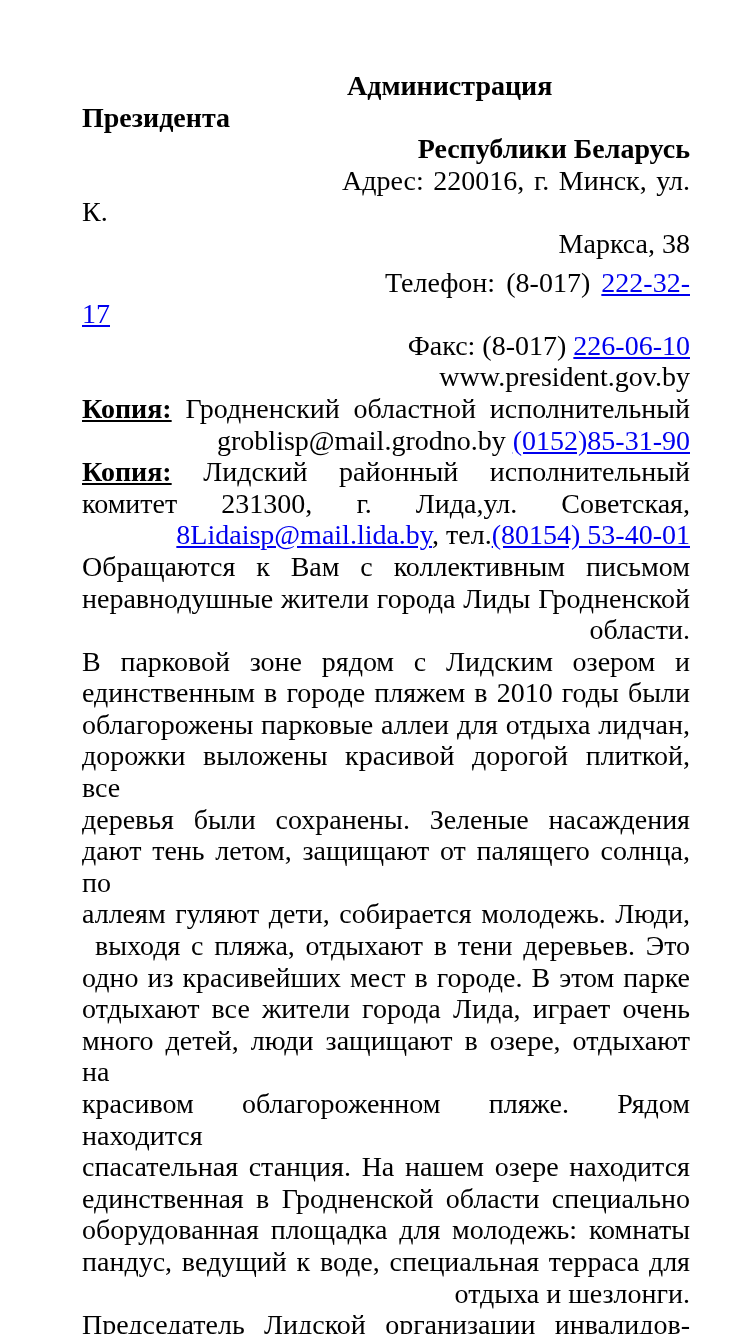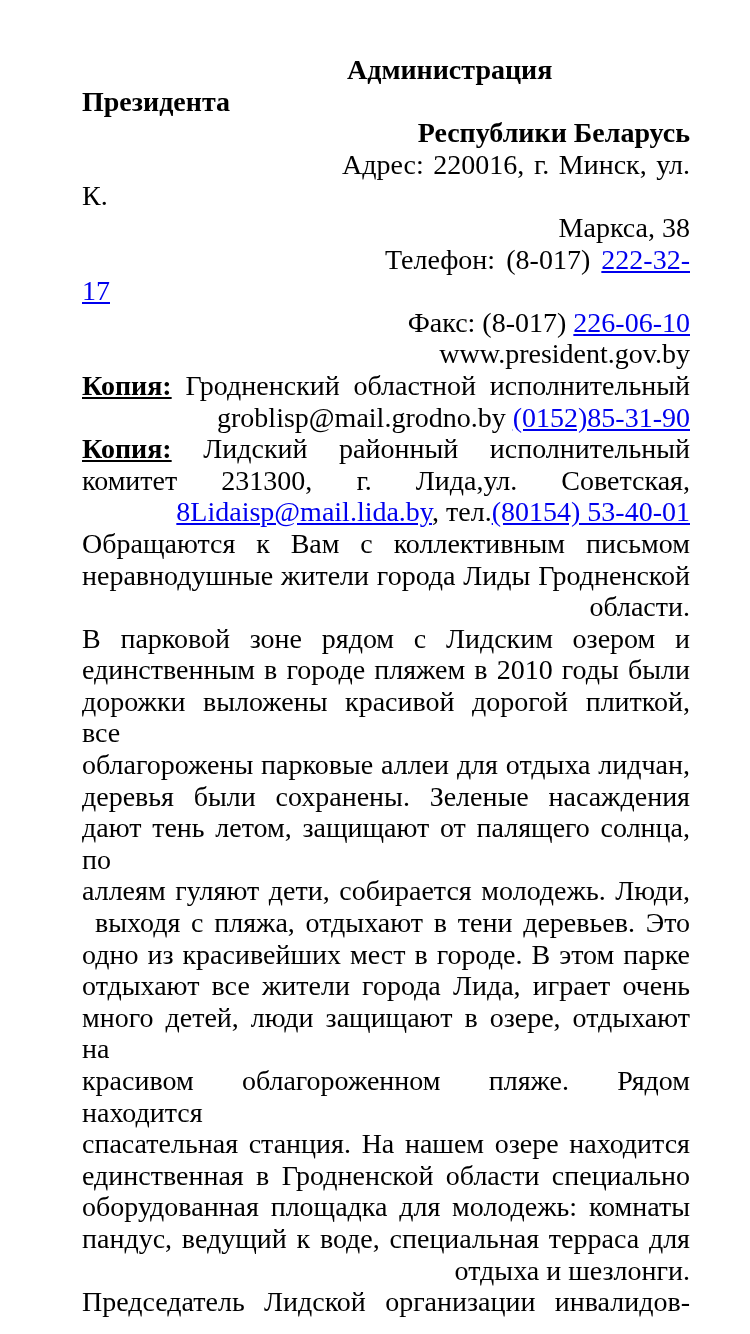--- a/index.html
+++ b/index.html
@@ -9,21 +9,21 @@
   }
   body {
     width: 750px;
     height: 1334px;
     overflow: hidden;
   }
   .page {
     box-sizing: border-box;
     width: 750px;
     height: 1298px;
-    padding: 54px 60px 0 82px;
+    padding: 70px 60px 0 82px;
     font-family: "Liberation Serif", "DejaVu Serif", serif;
     font-size: 28px;
     line-height: 31.6px;
     color: #000000;
     background: #ffffff;
   }
   .para { margin: 0; }
   .para.b { font-weight: bold; }
   .line { min-height: 31.6px; }
   
@@ -47,21 +47,21 @@
 <div class="page">
     <div class="para b">
       <div class="line jl" style="text-indent: 265px;"><span>Администрация Президента</span></div>
       <div class="line ll"><span>Республики Беларусь</span></div>
     </div>
     <div class="para">
       <div class="line jl" style="text-indent: 260px;"><span>Адрес: 220016, г. Минск, ул. К.</span></div>
       <div class="line ll"><span>Маркса, 38</span></div>
     </div>
     <div class="para">
-      <div class="line jl" style="text-indent: 303px;"><span>Телефон: (8-017) </span><span class="a">222-32-17</span></div>
+      <div class="line jl" style="text-indent: 303px; margin-top: 7px;"><span>Телефон: (8-017) </span><span class="a">222-32-17</span></div>
       <div class="line ll"><span>Факс: (8-017) </span><span class="a">226-06-10</span></div>
     </div>
     <div class="para">
       <div class="line ll" style="text-indent: 238px;"><span>www.president.gov.by</span></div>
     </div>
     <div class="para">
       <div class="line jl"><span class="k">Копия:</span><span> Гродненский областной исполнительный</span></div>
       <div class="line ll"><span>groblisp@mail.grodno.by </span><span class="a">(0152)85-31-90</span></div>
     </div>
     <div class="para">
@@ -70,22 +70,22 @@
       <div class="line ll"><span class="a">8Lidaisp@mail.lida.by</span><span>, тел.</span><span class="a">(80154) 53-40-01</span></div>
     </div>
     <div class="para">
       <div class="line jl"><span>Обращаются к Вам с коллективным письмом</span></div>
       <div class="line jl"><span>неравнодушные жители города Лиды Гродненской</span></div>
       <div class="line ll"><span>области.</span></div>
     </div>
     <div class="para">
       <div class="line jl"><span>В парковой зоне рядом с Лидским озером и</span></div>
       <div class="line jl"><span>единственным в городе пляжем в 2010 годы были</span></div>
+      <div class="line jl"><span>облагорожены парковые аллеи для отдыха лидчан,</span></div>
       <div class="line jl"><span>дорожки выложены красивой дорогой плиткой, все</span></div>
-      <div class="line jl"><span>облагорожены парковые аллеи для отдыха лидчан,</span></div>
       <div class="line jl"><span>деревья были сохранены. Зеленые насаждения</span></div>
       <div class="line jl"><span>дают тень летом, защищают от палящего солнца, по</span></div>
       <div class="line jl"><span>аллеям гуляют дети, собирается молодежь. Люди,</span></div>
       <div class="line jl" style="text-indent: 13px;"><span>выходя с пляжа, отдыхают в тени деревьев. Это</span></div>
       <div class="line jl"><span>одно из красивейших мест в городе. В этом парке</span></div>
       <div class="line jl"><span>отдыхают все жители города Лида, играет очень</span></div>
       <div class="line jl"><span>много детей, люди защищают в озере, отдыхают на</span></div>
       <div class="line jl"><span>красивом облагороженном пляже. Рядом находится</span></div>
       <div class="line jl"><span>спасательная станция. На нашем озере находится</span></div>
       <div class="line jl"><span>единственная в Гродненской области специально</span></div>

